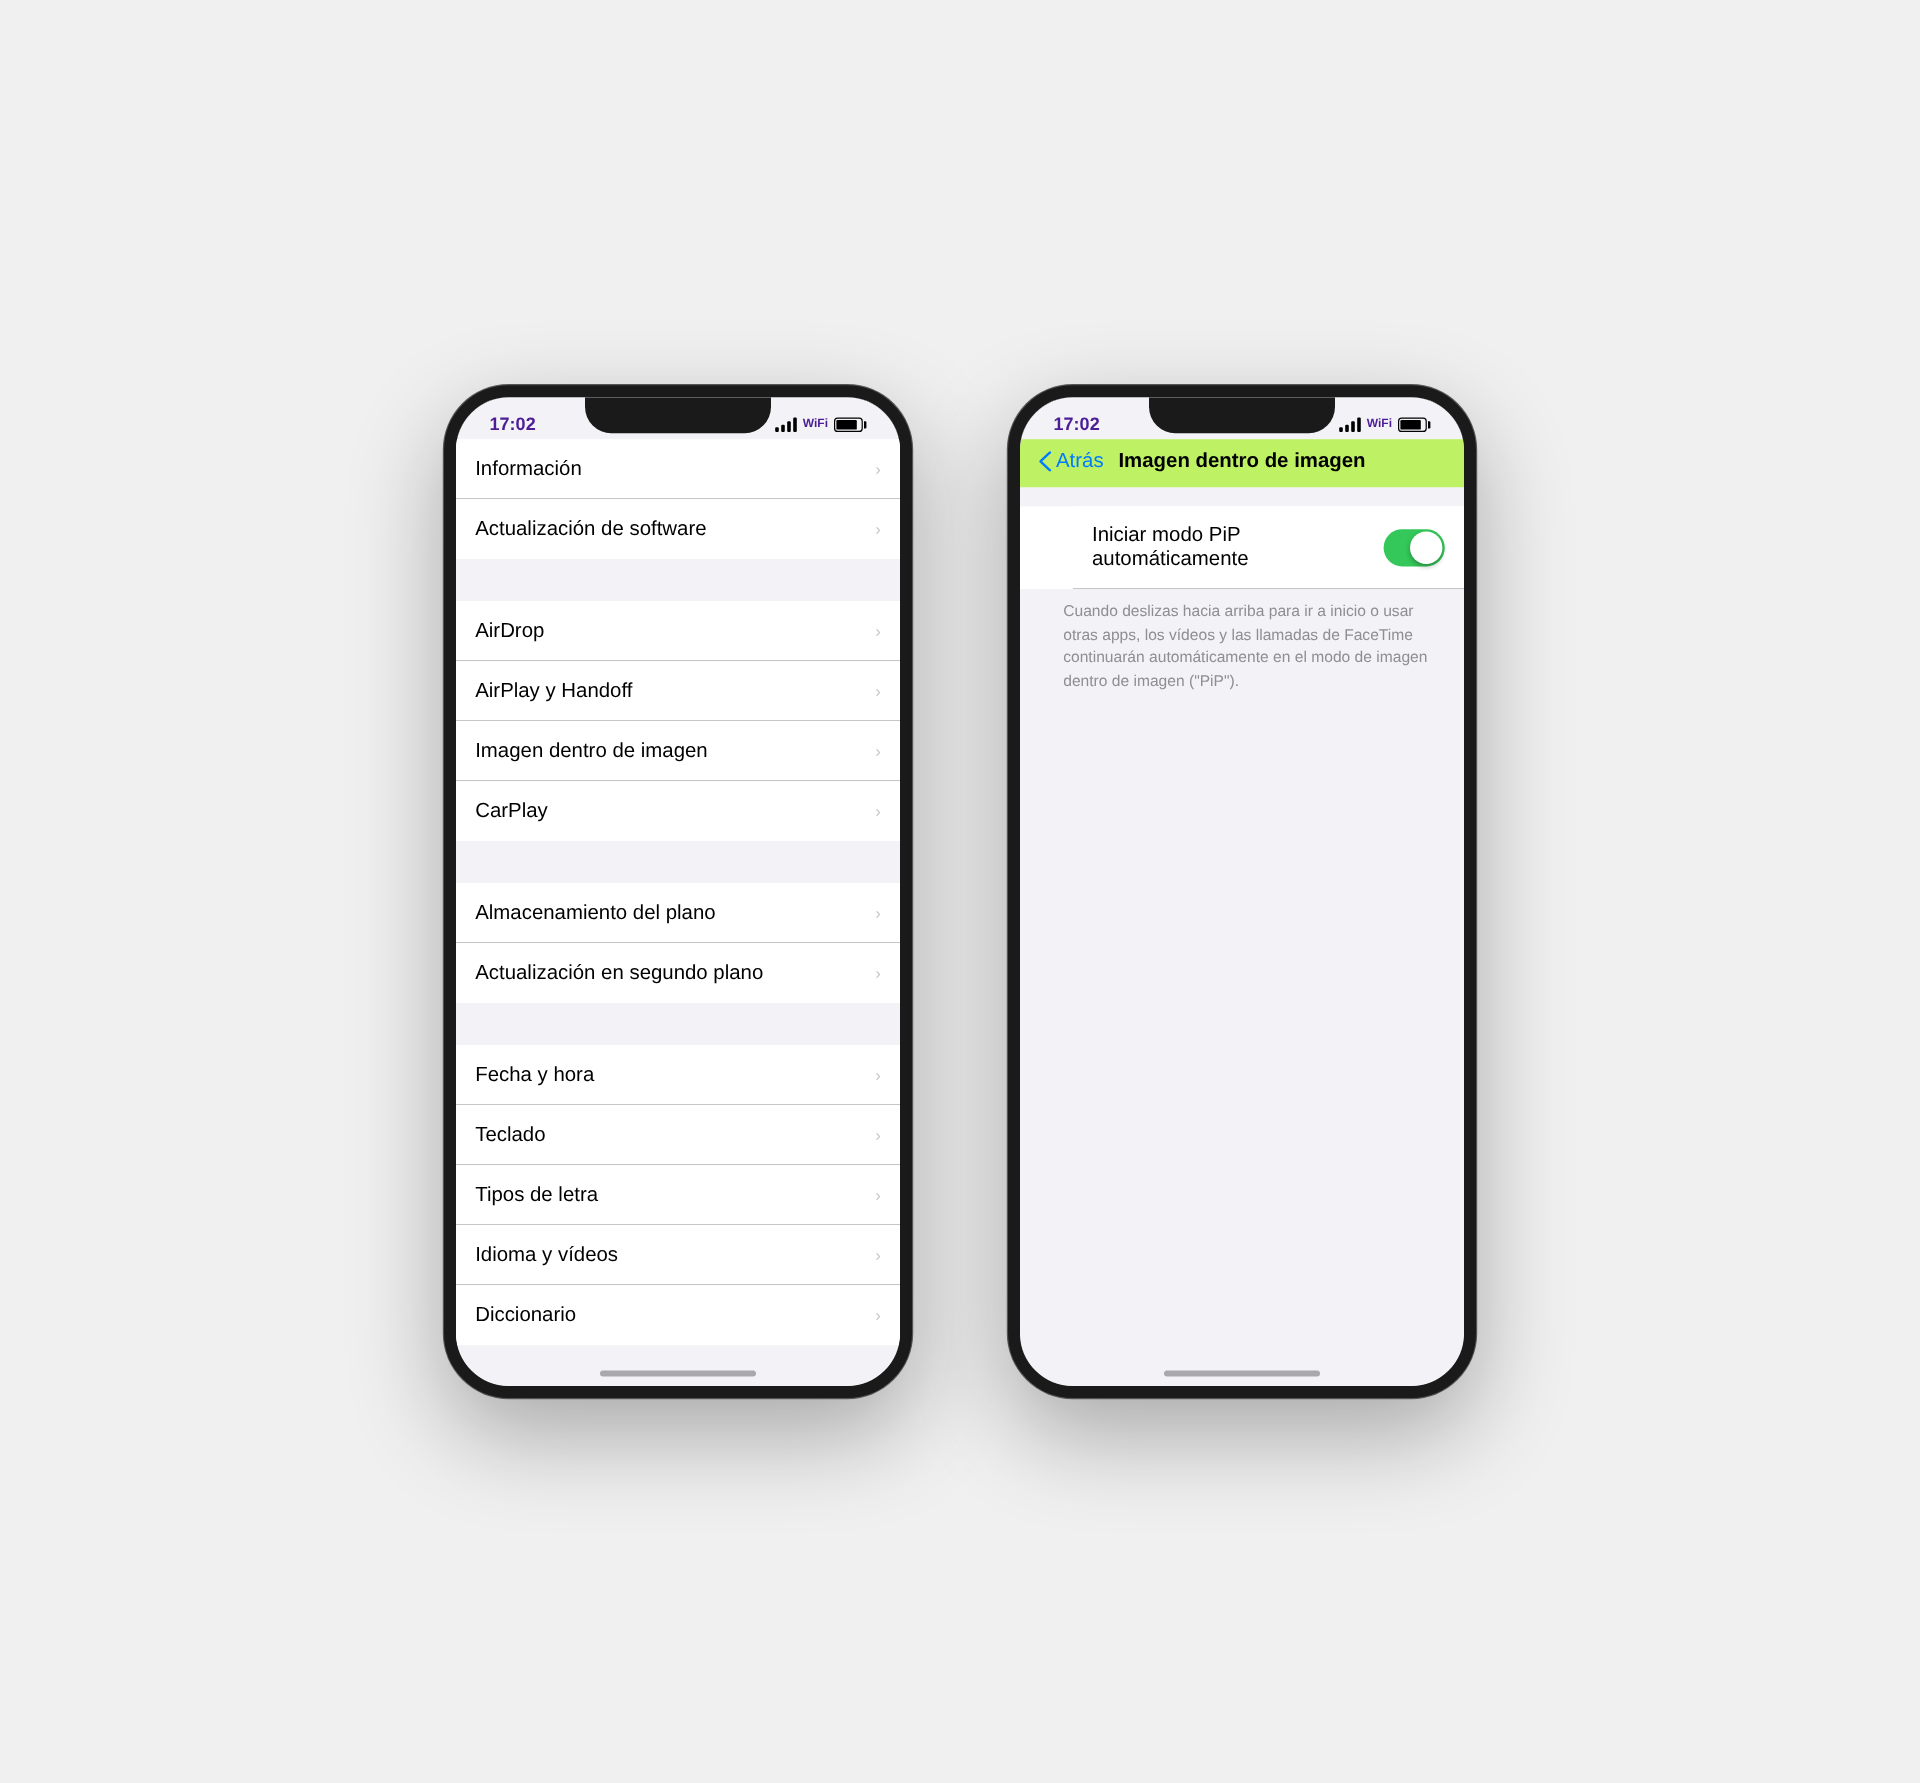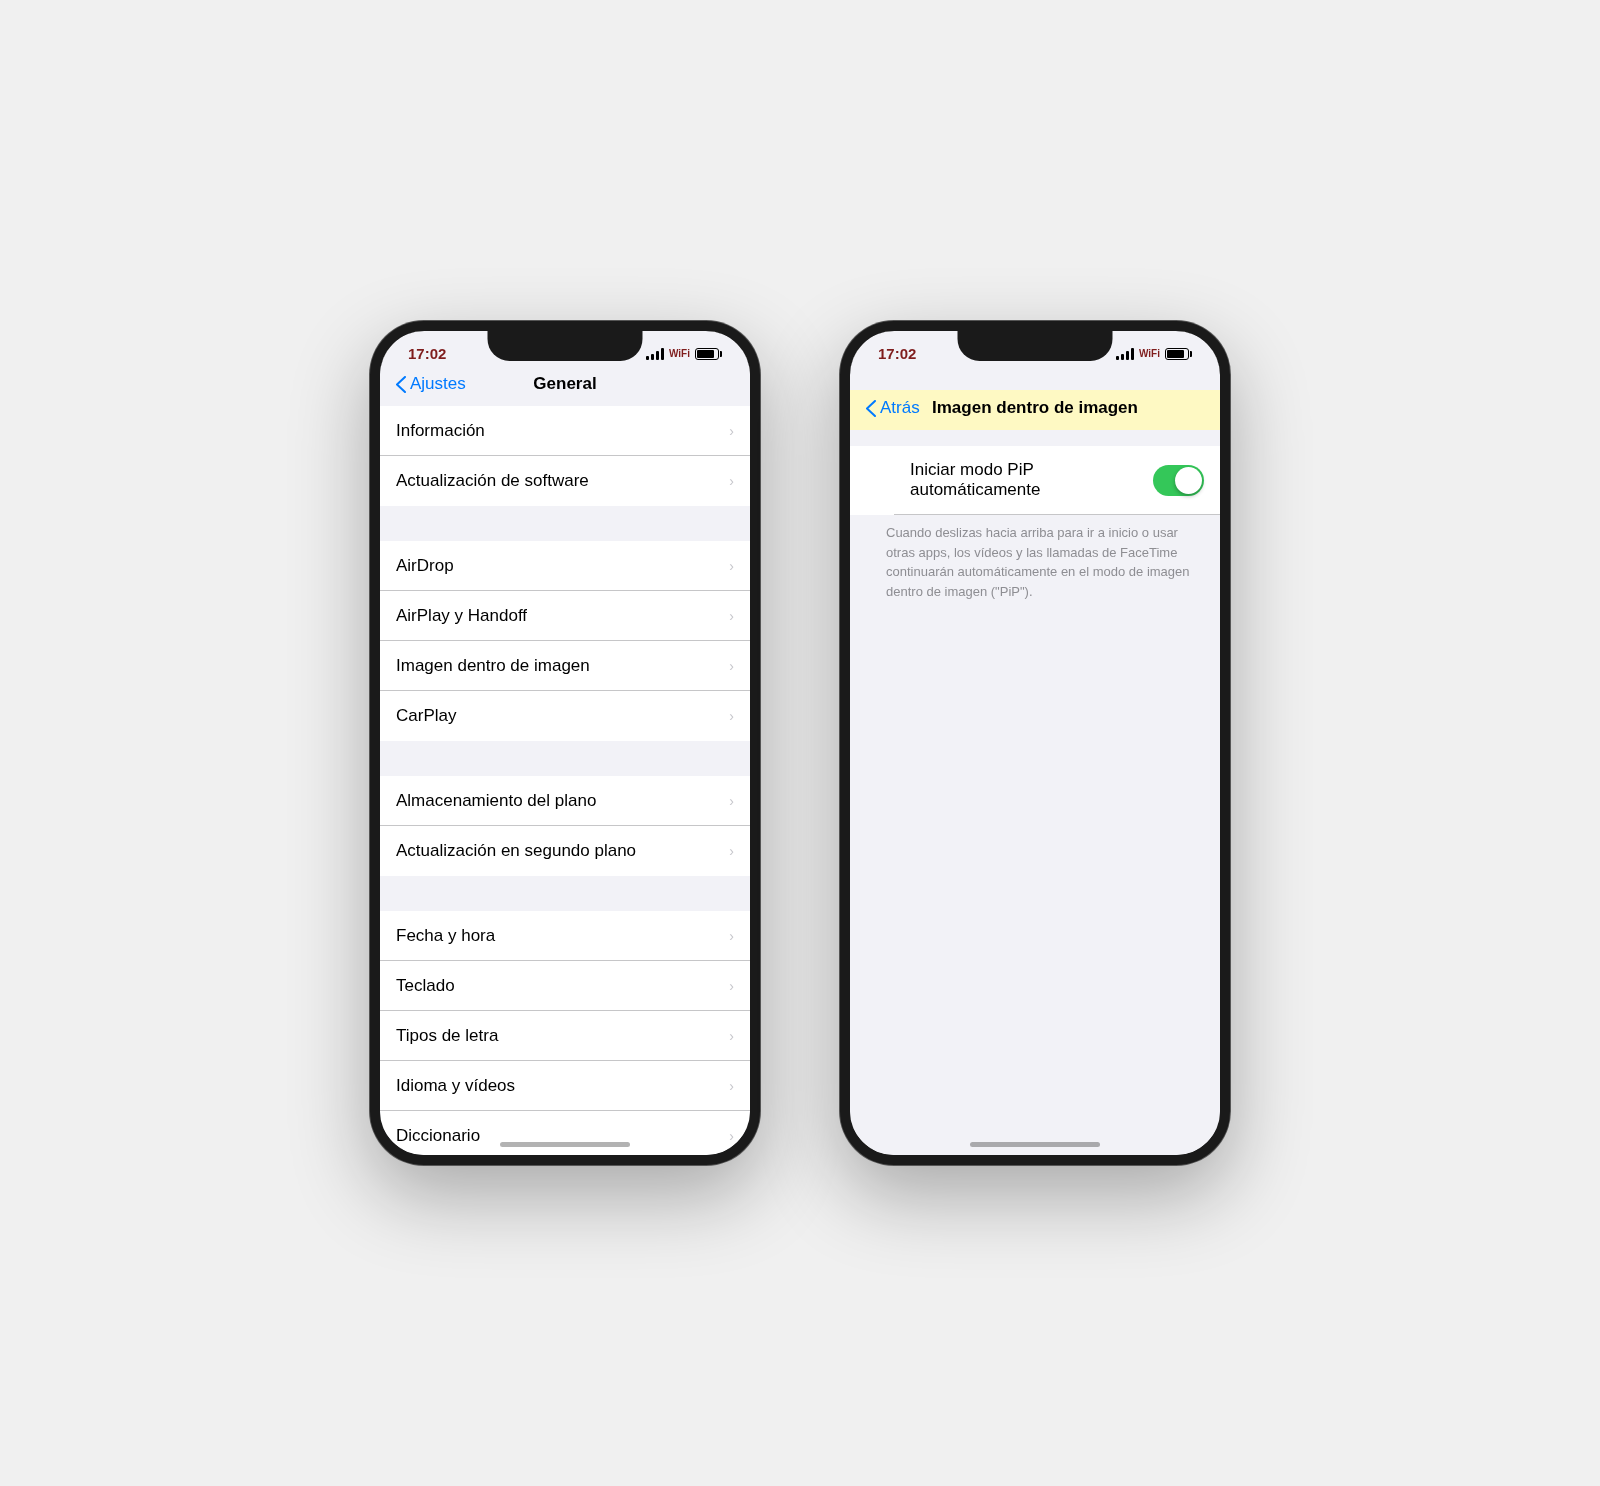--- a/index.html
+++ b/index.html
@@ -66,21 +66,21 @@
     }
 
     
     .status-bar {
       display: flex;
       justify-content: space-between;
       align-items: center;
       padding: 14px 28px 4px;
       font-size: 15px;
       font-weight: 600;
-      color: #7f1d1d;
+      color: #4c1d95;
       position: relative;
       z-index: 10;
     }
     .status-left { font-size: 15px; font-weight: 600; }
     .status-right {
       display: flex;
       align-items: center;
       gap: 5px;
       font-size: 13px;
     }
@@ -279,29 +279,20 @@
         <span class="wifi-icon">WiFi</span>
         <div class="battery">
           <div class="battery-body">
               <div class="battery-fill"></div>
             </div>
           <div class="battery-tip"></div>
         </div>
       </div>
     </div>
 
-    <div class="nav-bar" style="background:#f2f2f7;">
-      <div class="nav-back">
-        <svg viewBox="0 0 10 17" fill="none" xmlns="http://www.w3.org/2000/svg">
-          <path d="M9 1L1 8.5L9 16" stroke="#007AFF" stroke-width="2" stroke-linecap="round" stroke-linejoin="round"></path>
-        </svg>
-        <span style="color:#007AFF;font-size:17px;margin-left:2px;">Ajustes</span>
-      </div>
-      <div class="nav-title">General</div>
-    </div>
 
     <div style="flex:1;overflow-y:auto;background:#f2f2f7;">
 
       <div class="settings-group">
         <div class="settings-row">
           <span class="settings-row-label">Información</span>
           <span class="chevron">›</span>
         </div>
         <div class="settings-row">
           <span class="settings-row-label">Actualización de software</span>
@@ -390,21 +381,21 @@
         <span class="wifi-icon">WiFi</span>
         <div class="battery">
           <div class="battery-body">
               <div class="battery-fill"></div>
             </div>
           <div class="battery-tip"></div>
         </div>
       </div>
     </div>
 
-    <div class="nav-bar" style="background:#fef9c3;margin-top:24px;">
+    <div class="nav-bar" style="background:#bef264;">
       <div class="nav-back">
         <svg viewBox="0 0 10 17" fill="none" xmlns="http://www.w3.org/2000/svg">
           <path d="M9 1L1 8.5L9 16" stroke="#007AFF" stroke-width="2" stroke-linecap="round" stroke-linejoin="round"></path>
         </svg>
         <span style="color:#007AFF;font-size:17px;margin-left:2px;">Atrás</span>
       </div>
       <div class="nav-title">Imagen dentro de imagen</div>
     </div>
 
     <div style="flex:1;overflow-y:auto;background:#f2f2f7;">

